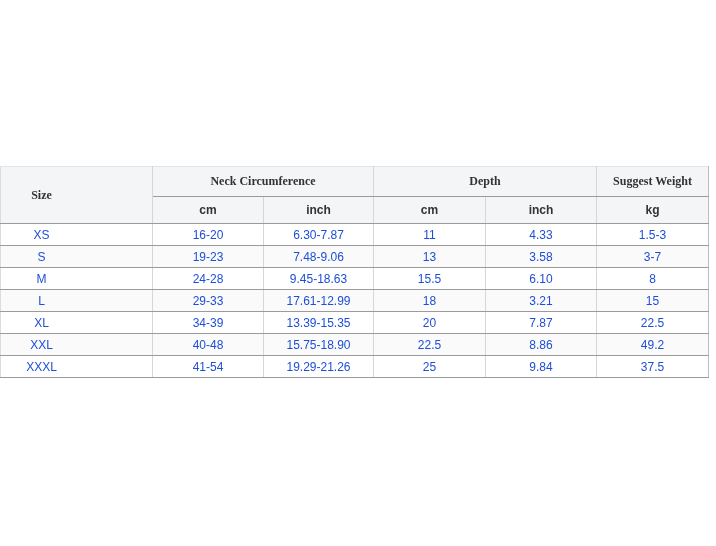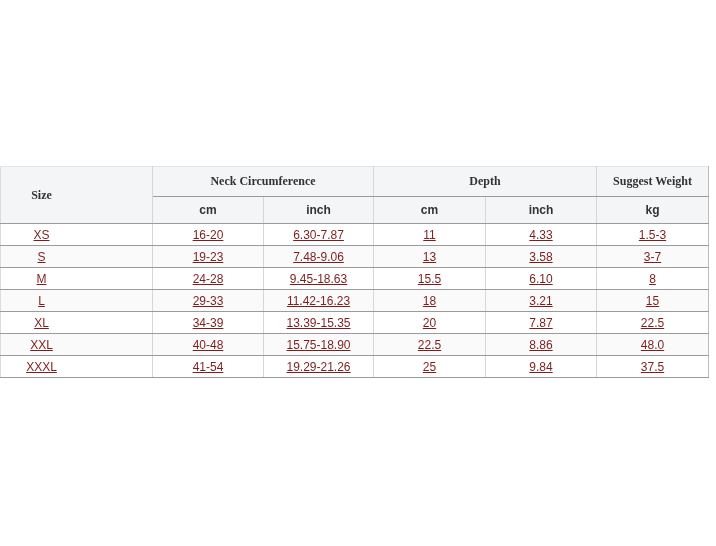--- a/index.html
+++ b/index.html
@@ -44,23 +44,22 @@
 
   thead th {
     background: #f4f5f6;
     color: #333333;
     font-weight: bold;
   }
   tr.group-row th { height: 29px; }
   tr.sub-row th { height: 26px; margin-top: 20px; }
   tbody td {
     height: 21px;
-    color: #7f1d1d;
+    color: #1d4ed8;
     background: #ffffff;
-    text-decoration: underline;
   }
   tbody tr:nth-child(even) td { background: #fafafa; }
 
   
   .col-size { padding-right: 70px !important; }
 </style>
 </head>
 <body>
 
 <div class="canvas">
@@ -109,40 +108,40 @@
         <td class="col-size">M</td>
         <td>24-28</td>
         <td>9.45-18.63</td>
         <td>15.5</td>
         <td>6.10</td>
         <td>8</td>
       </tr>
       <tr>
         <td class="col-size">L</td>
         <td>29-33</td>
-        <td>11.42-16.23</td>
+        <td>17.61-12.99</td>
         <td>18</td>
         <td>3.21</td>
         <td>15</td>
       </tr>
       <tr>
         <td class="col-size">XL</td>
         <td>34-39</td>
         <td>13.39-15.35</td>
         <td>20</td>
         <td>7.87</td>
         <td>22.5</td>
       </tr>
       <tr>
         <td class="col-size">XXL</td>
         <td>40-48</td>
         <td>15.75-18.90</td>
         <td>22.5</td>
         <td>8.86</td>
-        <td>48.0</td>
+        <td>49.2</td>
       </tr>
       <tr>
         <td class="col-size">XXXL</td>
         <td>41-54</td>
         <td>19.29-21.26</td>
         <td>25</td>
         <td>9.84</td>
         <td>37.5</td>
       </tr>
     </tbody>

